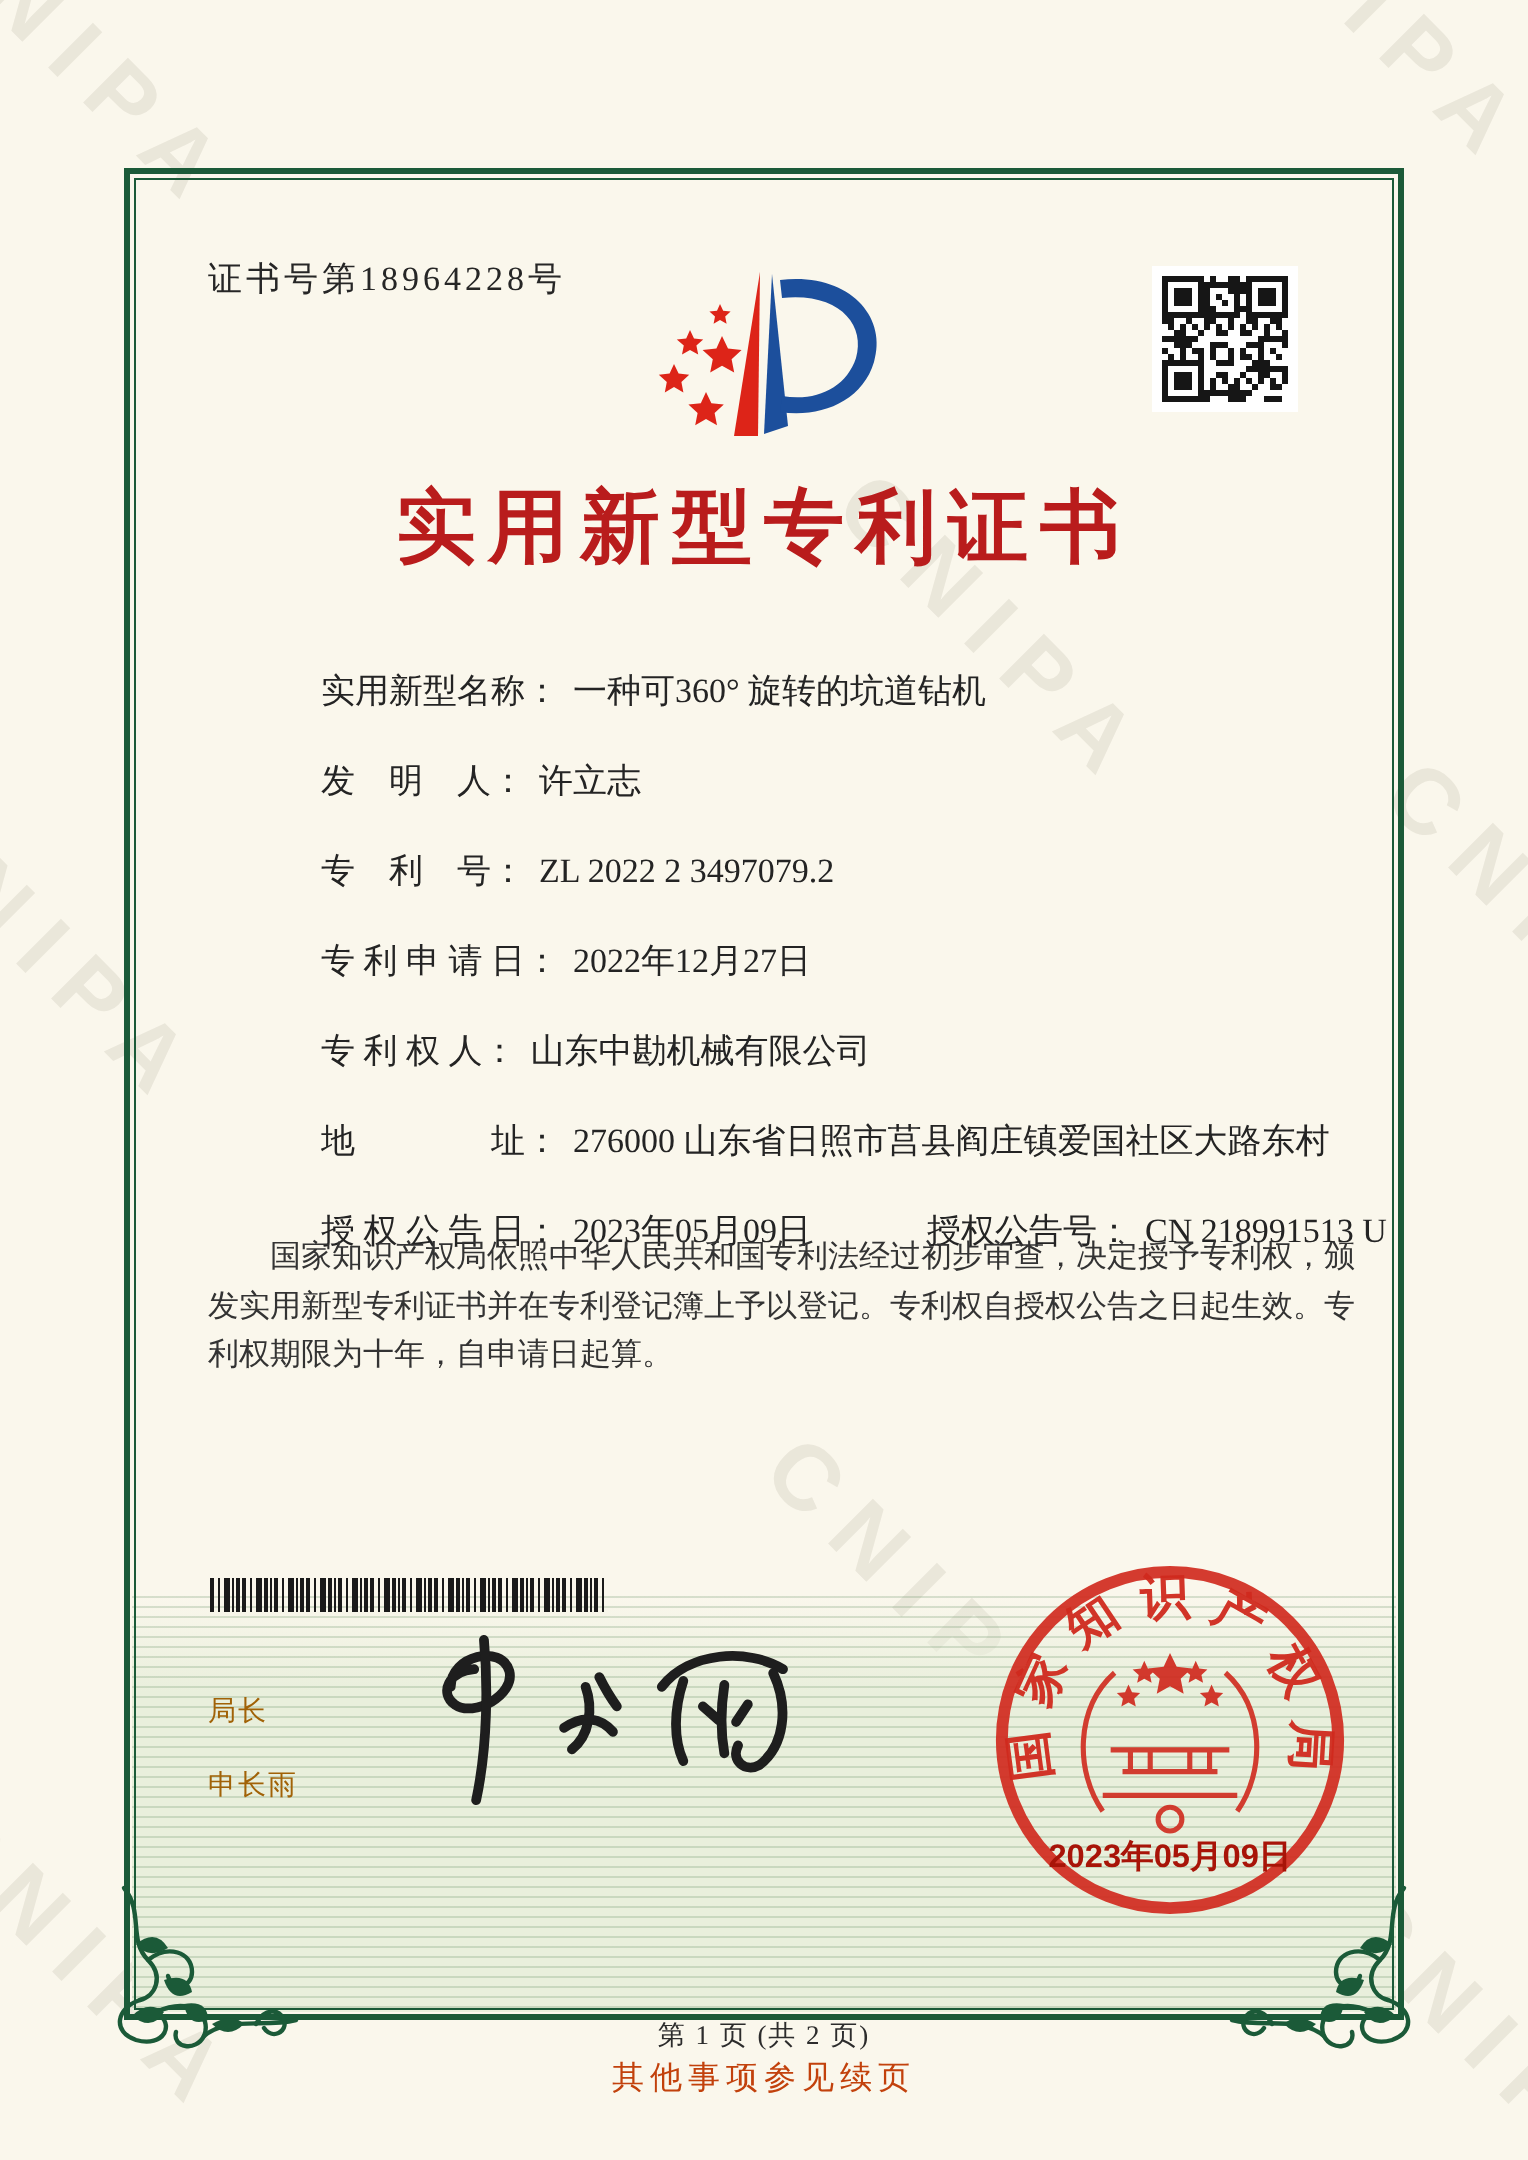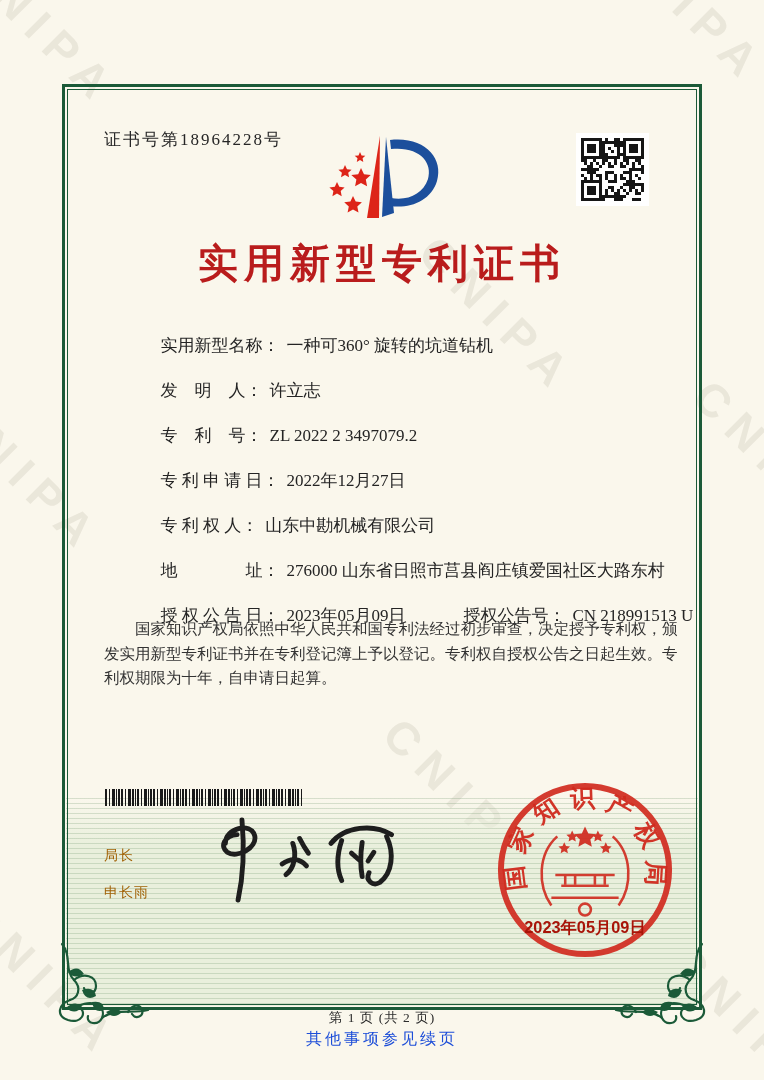--- a/index.html
+++ b/index.html
@@ -30,21 +30,21 @@
          line-height:24.5px;color:#333;}
   .paras p{margin:0 0 4px 0;text-indent:2em;}
   .barcode{position:absolute;left:105px;top:789px;width:198px;height:17px;
            display:flex;align-items:stretch;overflow:hidden;}
   .barcode div{flex:none;background:#1a1a1a;}
   .chief{position:absolute;left:104px;font-family:"Liberation Sans","DejaVu Sans",sans-serif;
          font-size:14px;font-weight:normal;color:#a16207;letter-spacing:1px;}
   .pageinfo{position:absolute;left:62px;top:981px;width:640px;text-align:center;
             font-size:13.5px;color:#2c2c2c;letter-spacing:1px;margin-top:28px;}
   .footnote{position:absolute;left:0;top:1029px;width:764px;text-align:center;
-            font-size:16px;color:#1d4ed8;letter-spacing:3px;}
+            font-size:16px;color:#c2410c;letter-spacing:3px;}
   .qr-wrap{position:absolute;left:576px;top:133px;width:73px;height:73px;background:#fff;
            display:flex;align-items:center;justify-content:center;}
   .flourish{position:absolute;width:102px;height:86px;}
   .fl-left{left:48px;top:942px;}
   .fl-right{left:614px;top:942px;transform:scaleX(-1);}
   svg{display:block;}
 </style>
 </head>
 <body>
 

